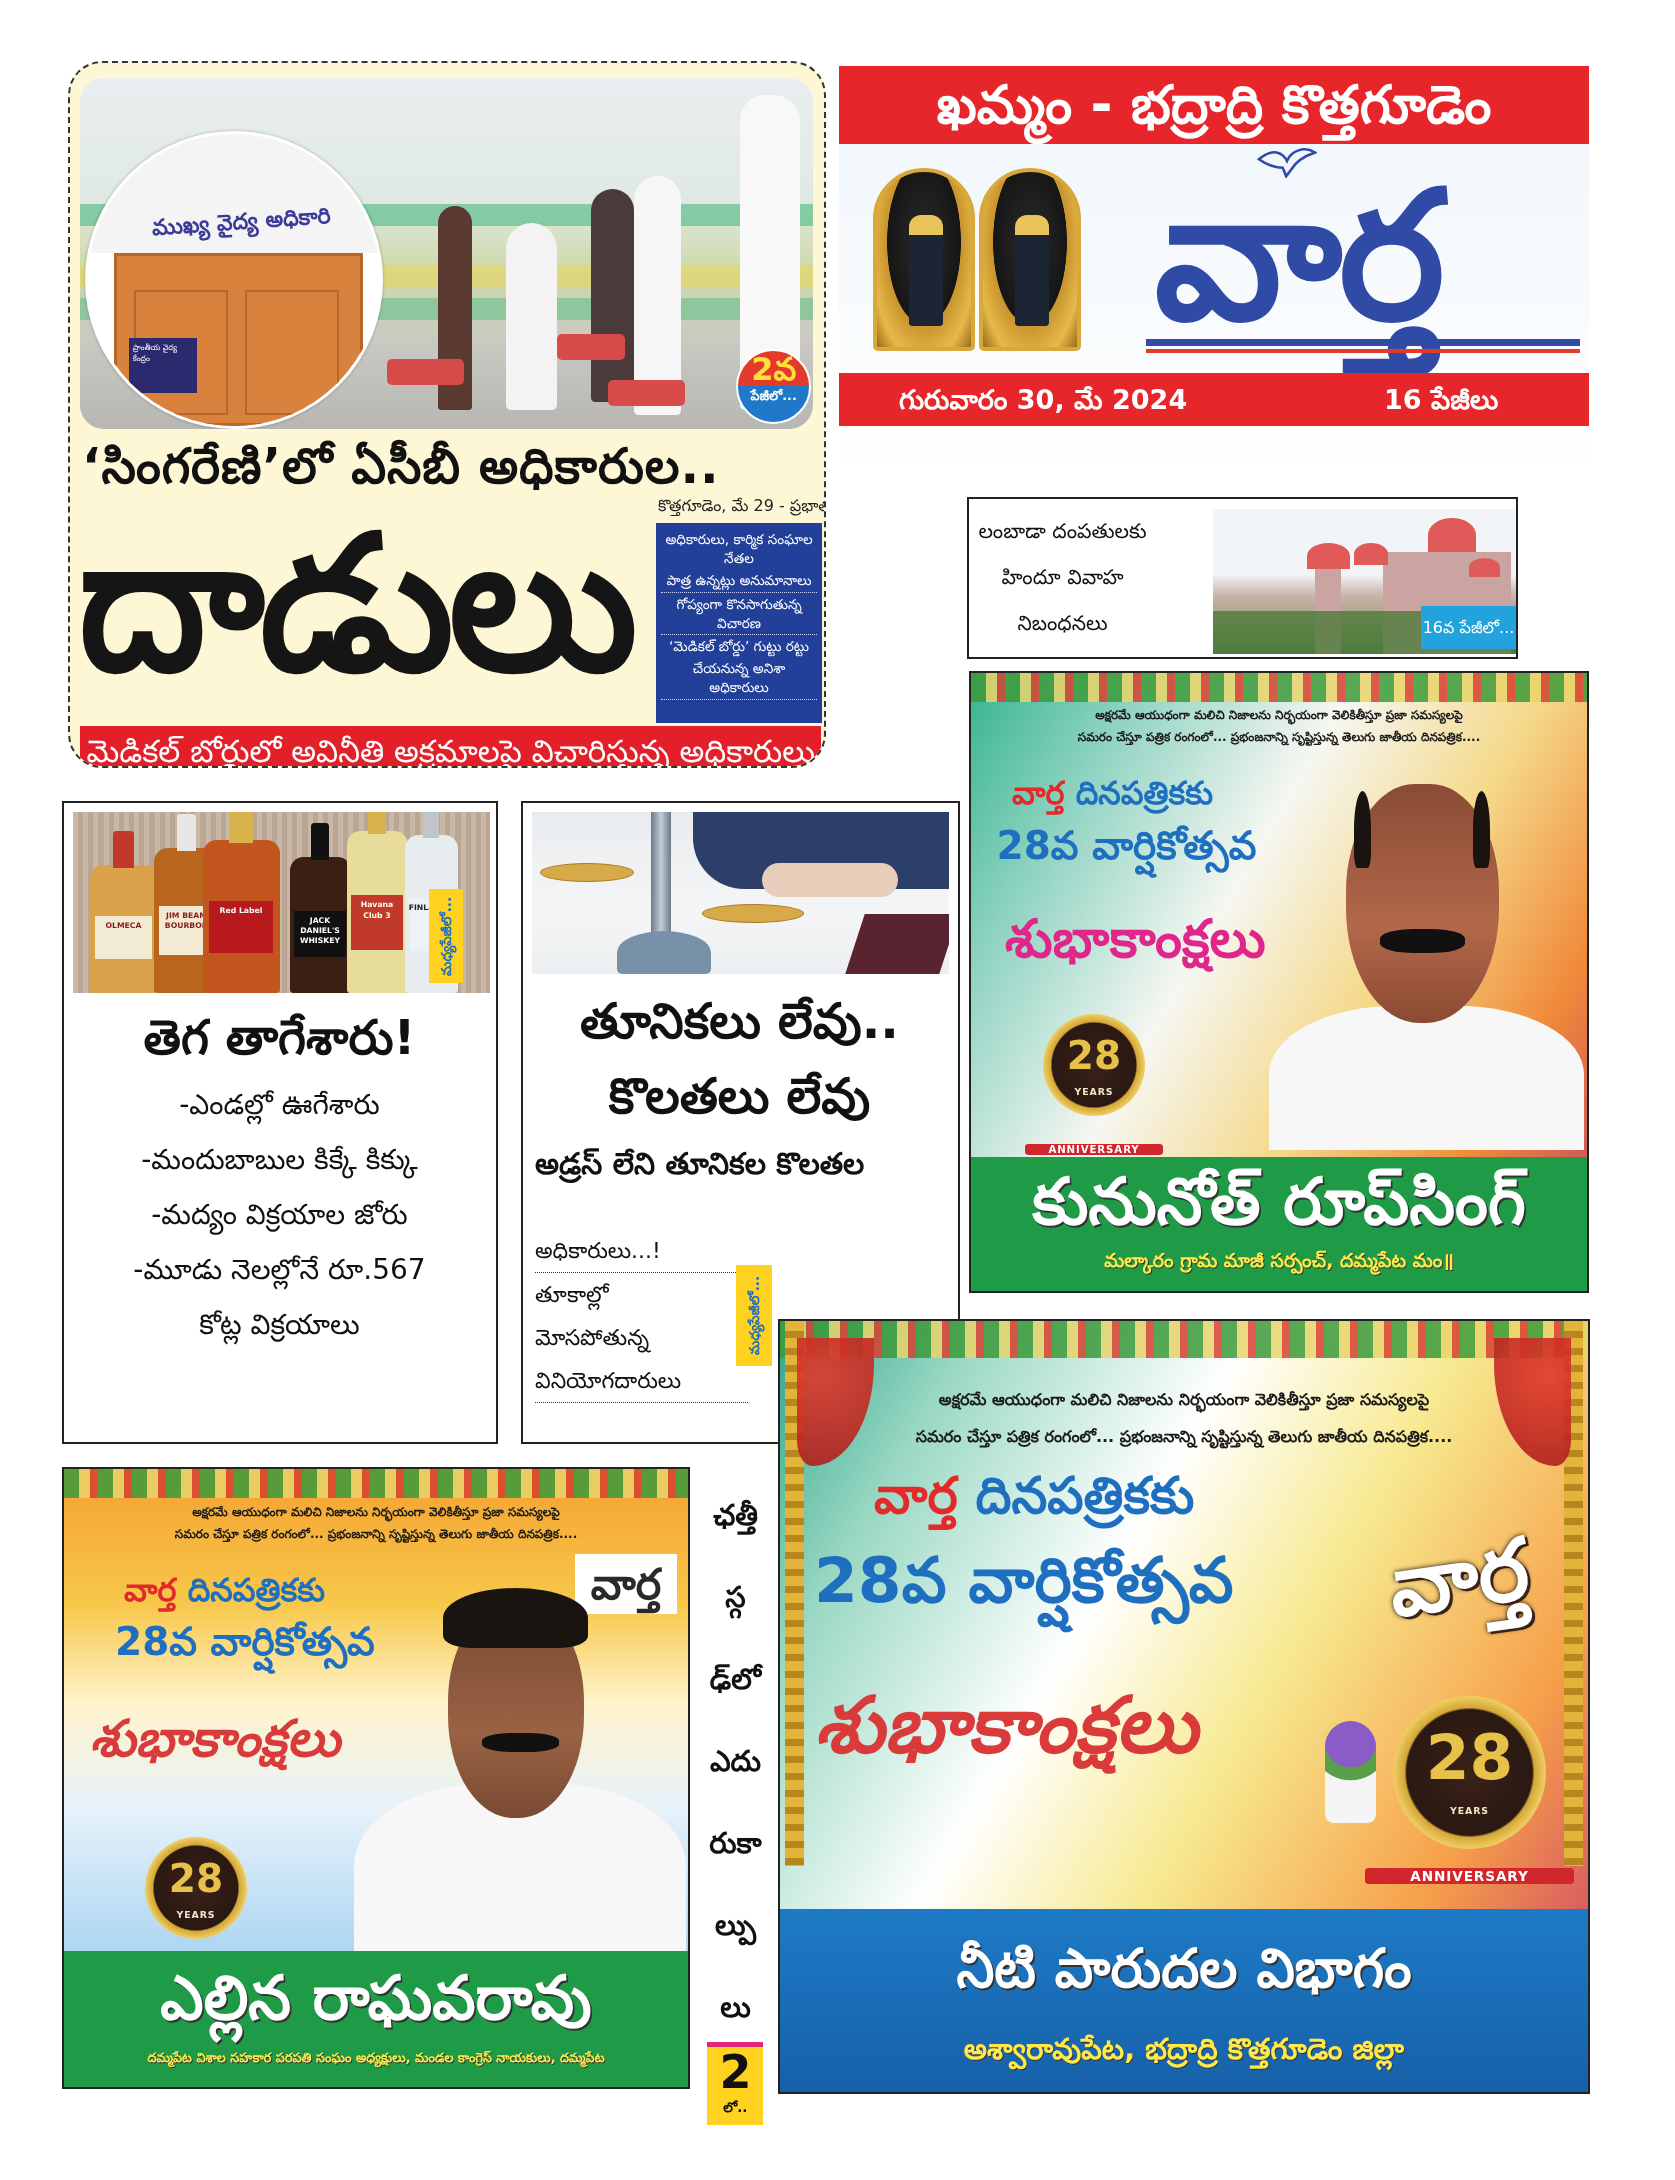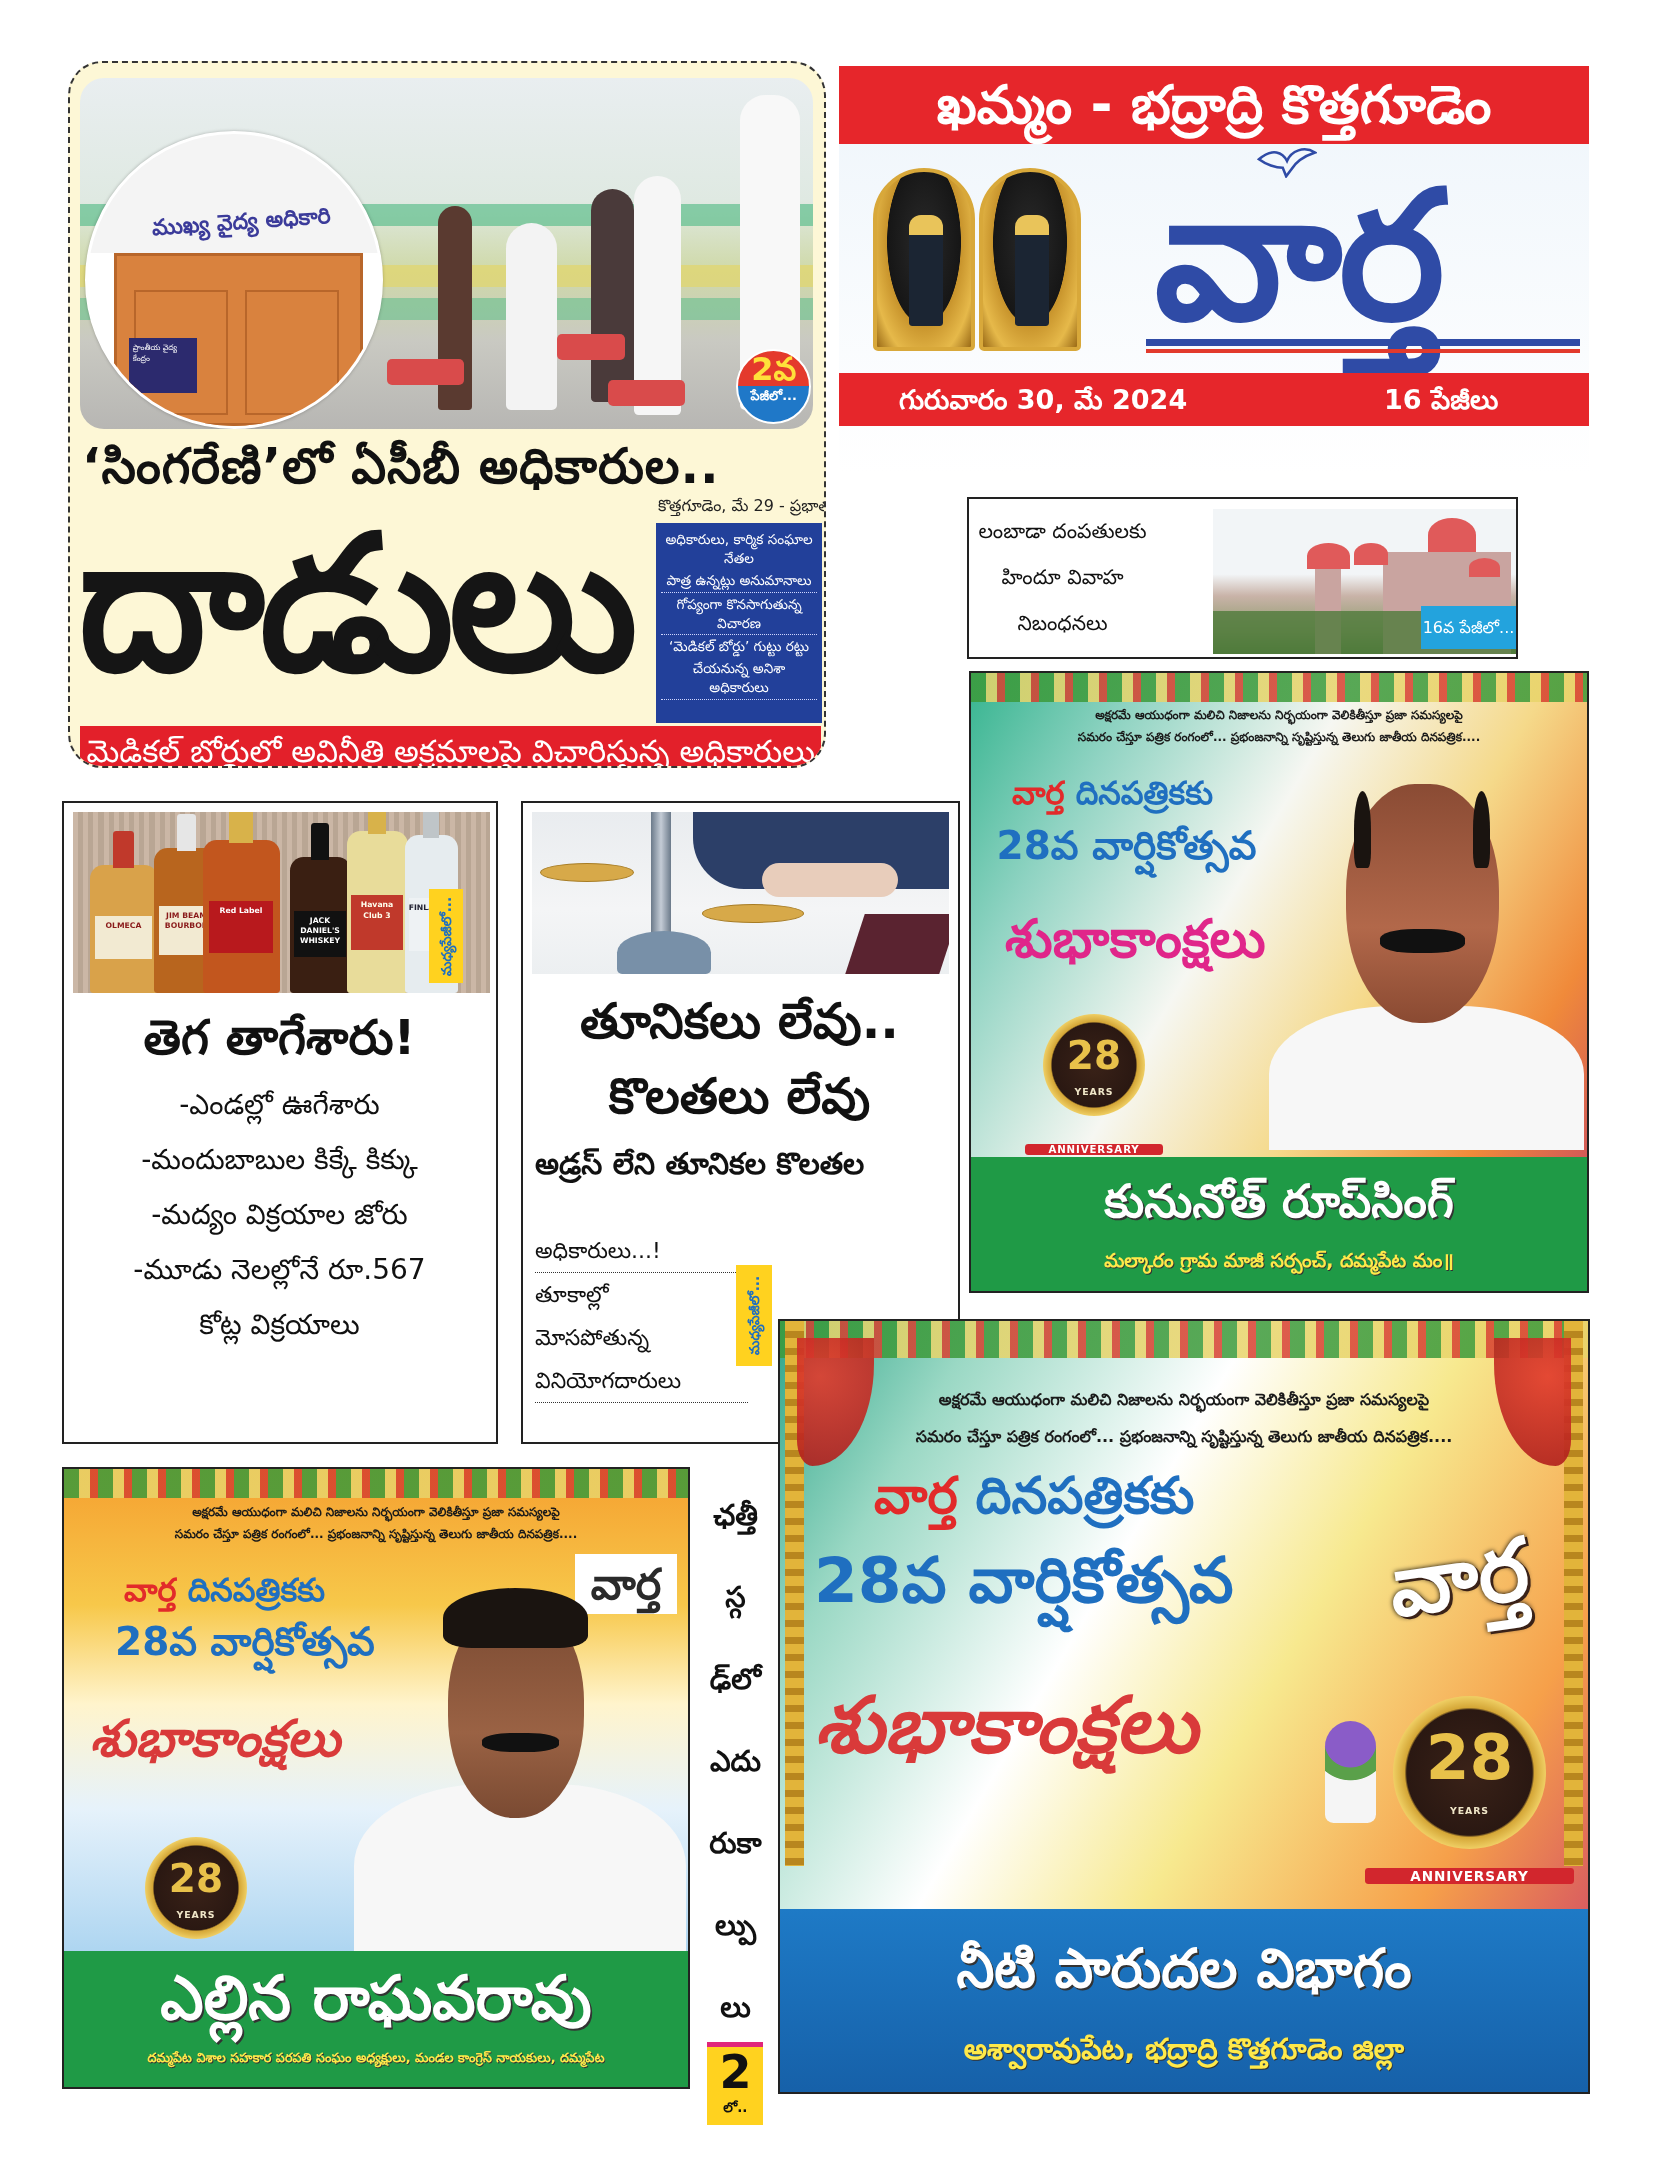--- a/index.html
+++ b/index.html
@@ -232,21 +232,21 @@
     <span class="ribbon" style="top:82px;">ANNIVERSARY</span>
   </div>
   <div class="portrait" style="left:281px;top:77px;width:332px;height:400px;">
     <div class="shirt" style="left:17px;top:256px;width:315px;height:170px;"></div>
     <div class="head" style="left:94px;top:34px;width:153px;height:239px;"></div>
     <div class="hair" style="left:102px;top:41px;width:17px;height:77px;"></div>
     <div class="hair" style="left:221px;top:41px;width:17px;height:77px;"></div>
     <div class="mous" style="left:128px;top:179px;width:85px;height:24px;"></div>
   </div>
   <div class="name-band" style="top:484px;height:138px;background:#1f9a46;">
-    <span style="display:block;font-size:46px;line-height:89px;">కునునోత్ రూప్‌సింగ్</span>
+    <span style="display:block;font-size:65px;line-height:89px;">కునునోత్ రూప్‌సింగ్</span>
     <span class="sub" style="font-size:19px;line-height:29px;">మల్కారం గ్రామ మాజీ సర్పంచ్, దమ్మపేట మం॥</span>
   </div>
 </section>
 
 <section id="liquor" class="abs">
   <div id="liquor-photo" class="abs">
     <div class="bottle" style="left:17px;width:68px;height:128px;background:#d9a24a;">
         <div class="neck" style="background:#c0392b;"></div>
         <div class="label">OLMECA</div>
       </div>

